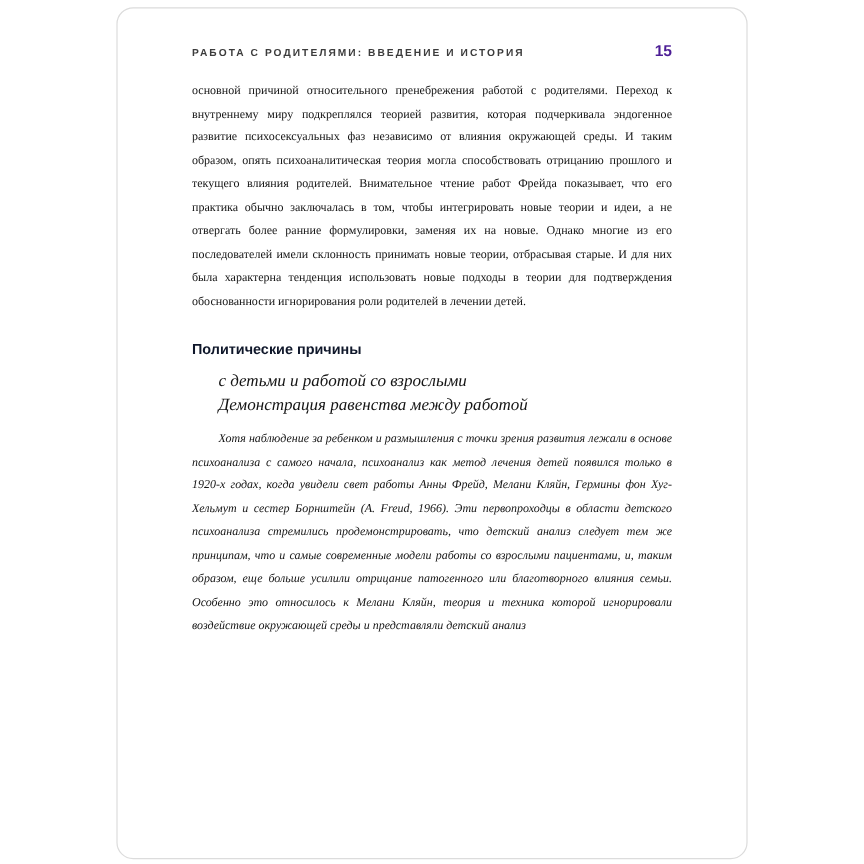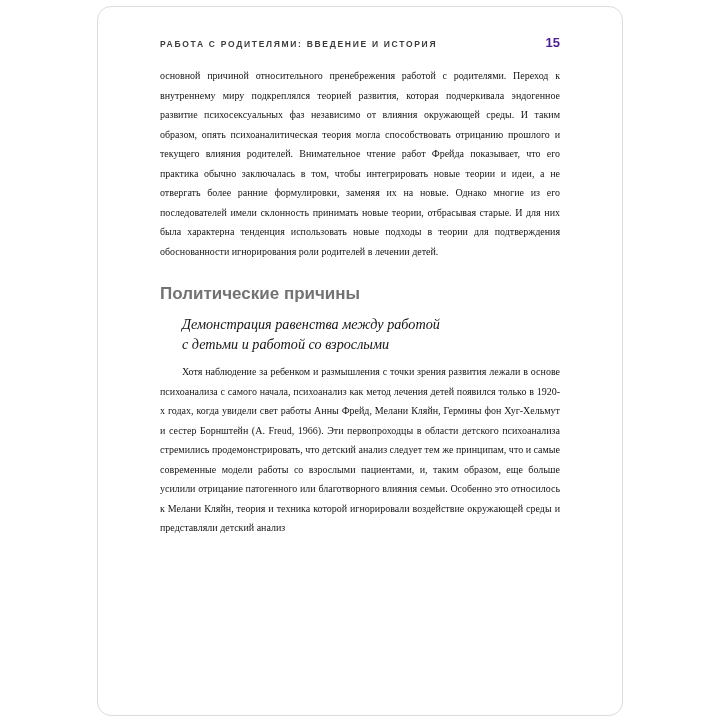--- a/index.html
+++ b/index.html
@@ -55,26 +55,27 @@
     margin: 0;
     text-align: justify;
     font-size: 10px;
     line-height: 19.5px;
     color: #141414;
     hyphens: auto;
     -webkit-hyphens: auto;
   }
   .para.indent {
     text-indent: 22px;
+    font-style: italic;
   }
   .section-heading {
     font-family: "Liberation Sans", sans-serif;
-    font-size: 17px;
+    font-size: 12px;
     font-weight: 700;
-    color: #737373;
+    color: #0f172a;
     margin: 23px 0 11px 0;
   }
   .subheading {
     font-style: italic;
     font-size: 14.2px;
     line-height: 19.5px;
     color: #141414;
     padding-left: 22px;
     margin: 0 0 8px 0;
   }
@@ -89,21 +90,21 @@
       <div class="running-head">
         <span class="running-title">РАБОТА С РОДИТЕЛЯМИ: ВВЕДЕНИЕ И ИСТОРИЯ</span>
         <span class="page-number">15</span>
       </div>
 
       <p class="para">основной причиной относительного пренебрежения работой с родителями. Переход к внутреннему миру подкреплялся теорией развития, которая подчеркивала эндогенное развитие психосексуальных фаз независимо от влияния окружающей среды. И таким образом, опять психоаналитическая теория могла способствовать отрицанию прошлого и текущего влияния родителей. Внимательное чтение работ Фрейда показывает, что его практика обычно заключалась в том, чтобы интегрировать новые теории и идеи, а не отвергать более ранние формулировки, заменяя их на новые. Однако многие из его последователей имели склонность принимать новые теории, отбрасывая старые. И для них была характерна тенденция использовать новые подходы в теории для подтверждения обоснованности игнорирования роли родителей в лечении детей.</p>
 
       <h2 class="section-heading">Политические причины</h2>
 
       <div class="subheading">
+        <div>с детьми и работой со взрослыми</div>
         <div>Демонстрация равенства между работой</div>
-        <div>с детьми и работой со взрослыми</div>
       </div>
 
       <p class="para indent">Хотя наблюдение за ребенком и размышления с точки зрения развития лежали в основе психоанализа с самого начала, психоанализ как метод лечения детей появился только в 1920-х годах, когда увидели свет работы Анны Фрейд, Мелани Кляйн, Гермины фон Хуг-Хельмут и сестер Борнштейн (A. Freud, 1966). Эти первопроходцы в области детского психоанализа стремились продемонстрировать, что детский анализ следует тем же принципам, что и самые современные модели работы со взрослыми пациентами, и, таким образом, еще больше усилили отрицание патогенного или благотворного влияния семьи. Особенно это относилось к Мелани Кляйн, теория и техника которой игнорировали воздействие окружающей среды и представляли детский анализ</p>
 
     </div>
   </div>
 </div>
 
 </body></html>

